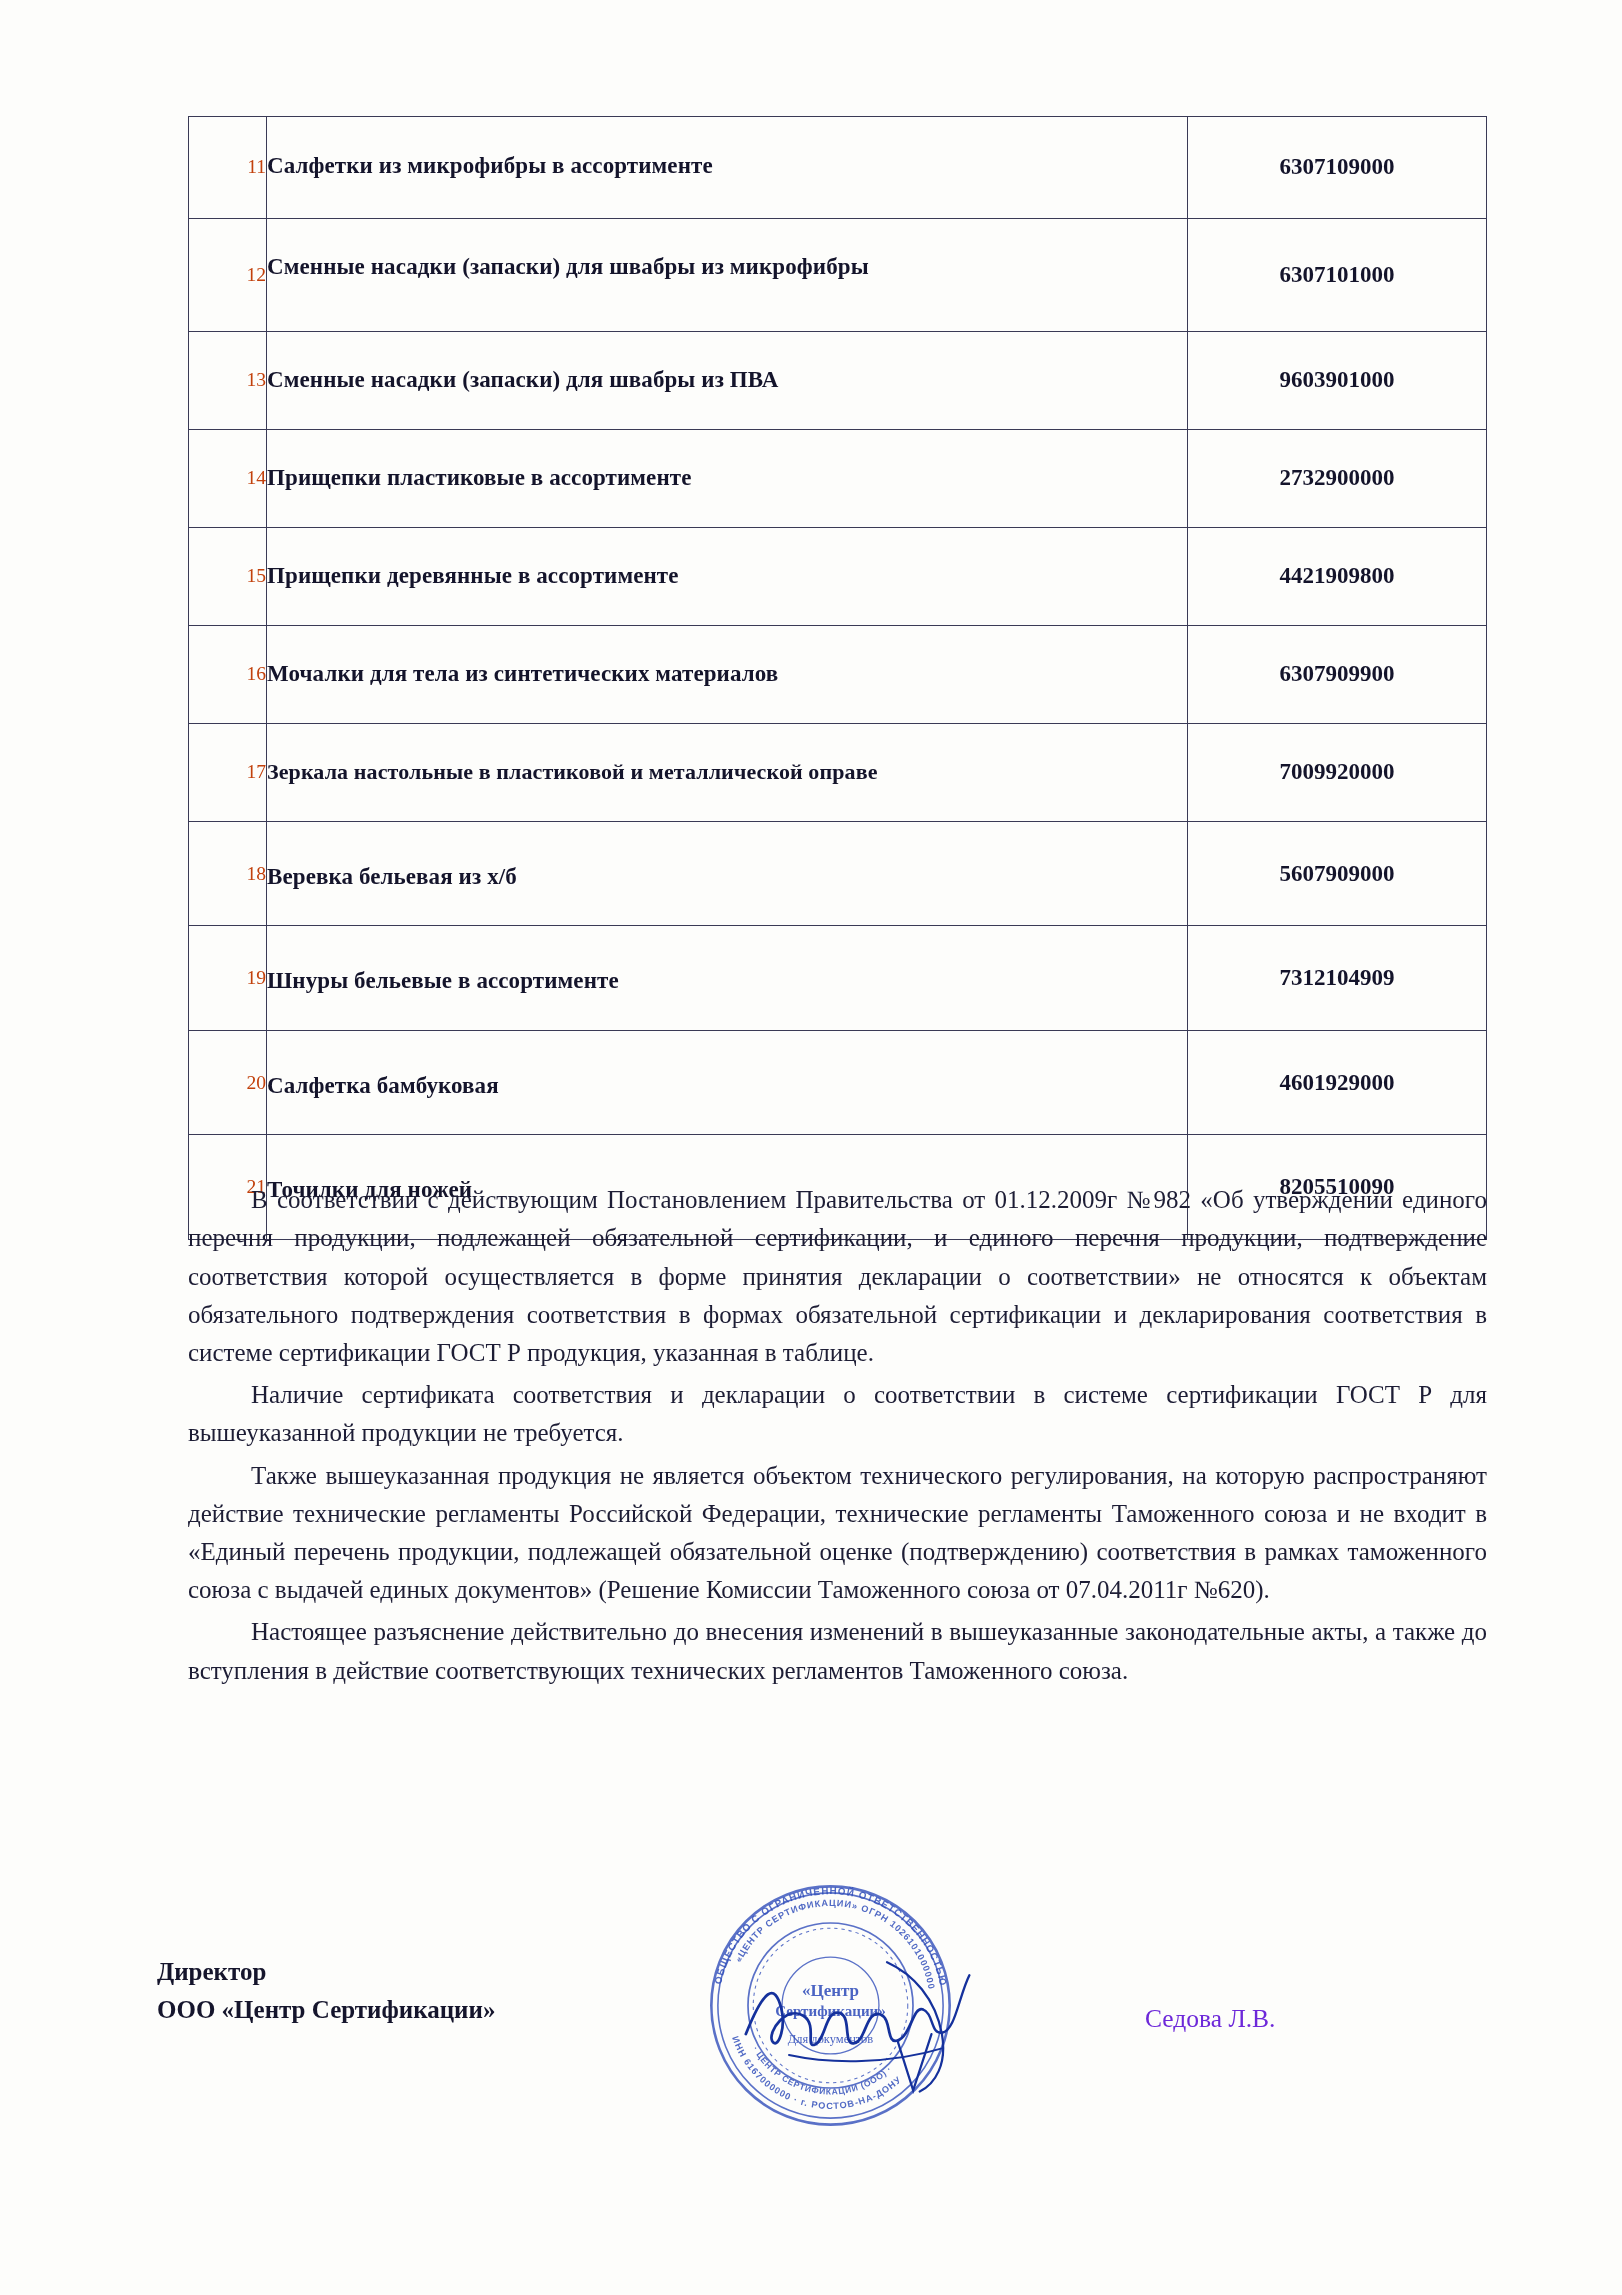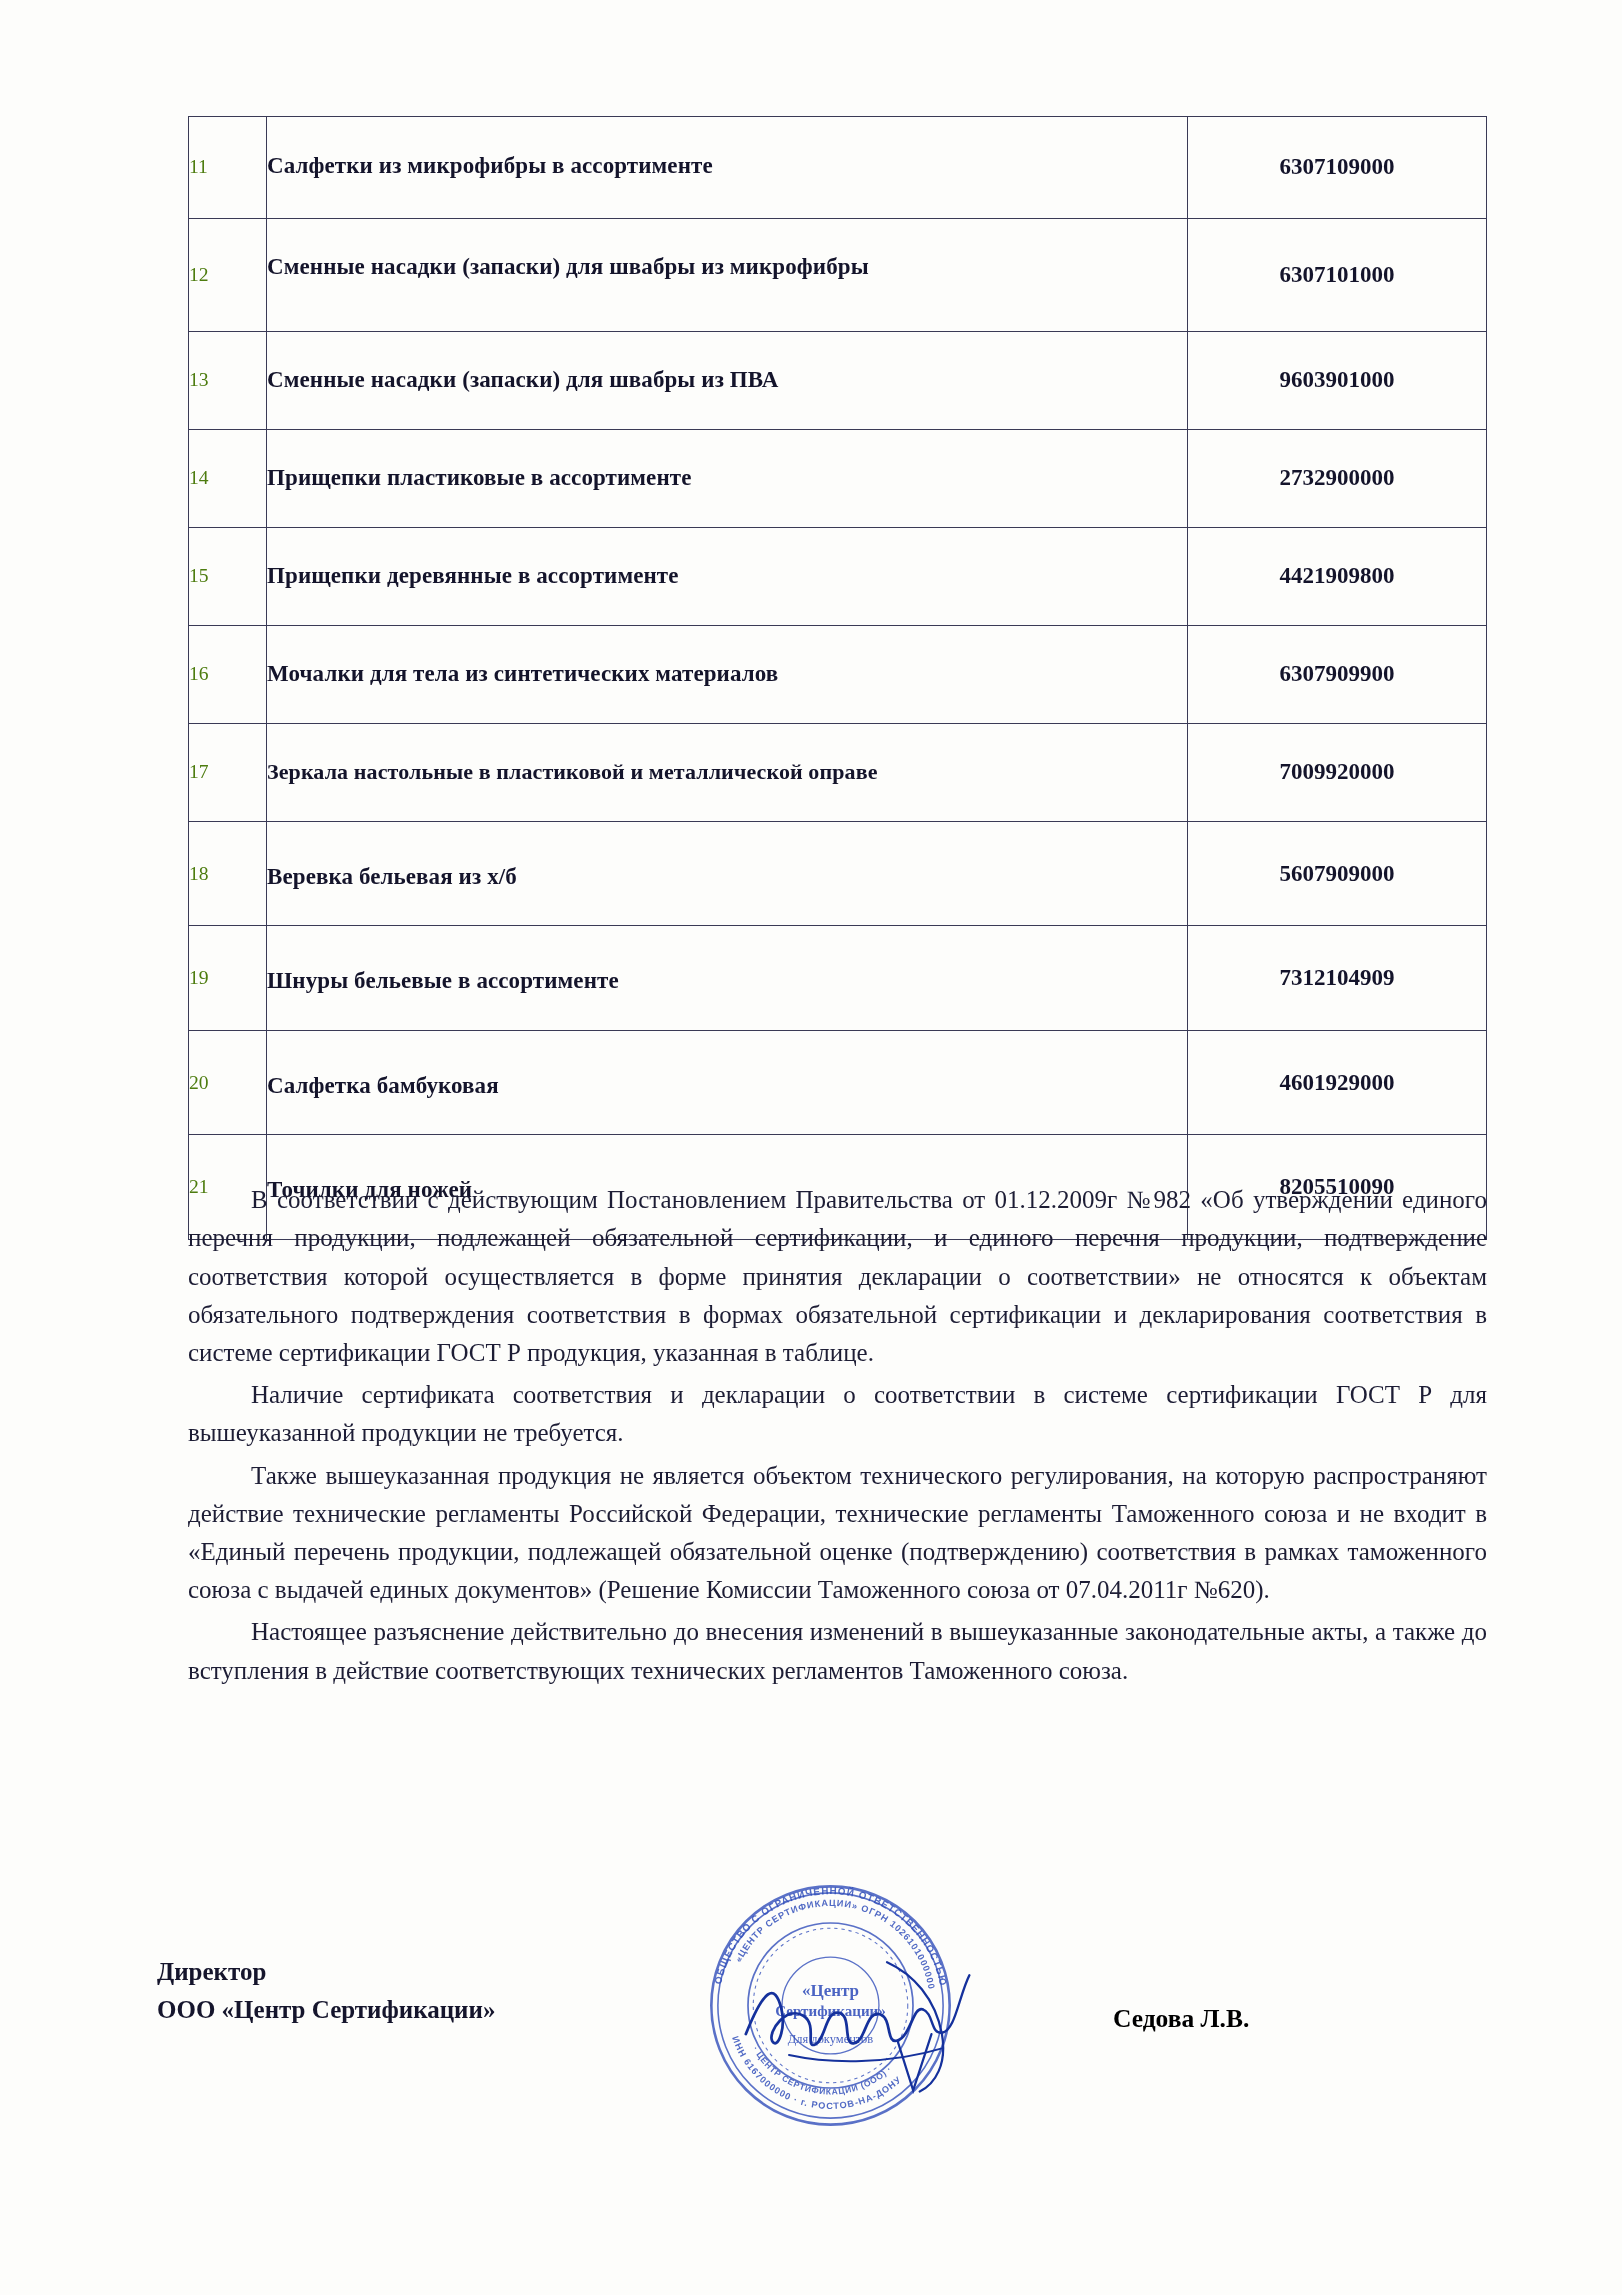--- a/index.html
+++ b/index.html
@@ -36,26 +36,26 @@
     table-layout: fixed;
   }
   table.goods td {
     border: 1.3px solid #3a3a55;
     padding: 0;
     vertical-align: middle;
     height: 97px;
   }
   td.c-num {
     width: 77px;
-    text-align: left;
+    text-align: right;
     vertical-align: top;
     font-size: 19.6px;
     font-weight: 400;
     padding-top: 17px;
-    color: #4d7c0f;
+    color: #c2410c;
   }
   td.c-name {
     padding-left: 15.7px;
     font-size: 23px;
     font-weight: 700;
     letter-spacing: 0.1px;
     color: #14142b;
   }
   td.c-code {
     width: 298px;
@@ -102,25 +102,25 @@
     position: absolute;
     left: 0;
     top: 0;
     font-size: 25px;
     font-weight: 700;
     line-height: 1.5;
     color: #15152c;
   }
   .sig-right {
     position: absolute;
-    left: 956px;
+    left: 988px;
     top: 51px;
     font-size: 25.5px;
-    font-weight: 700;
-    color: #000000;
+    font-weight: 400;
+    color: #6d28d9;
   }
 
   
   .stamp {
     position: absolute;
     left: 693px;
     top: 1868px;
     width: 275px;
     height: 275px;
     pointer-events: none;

